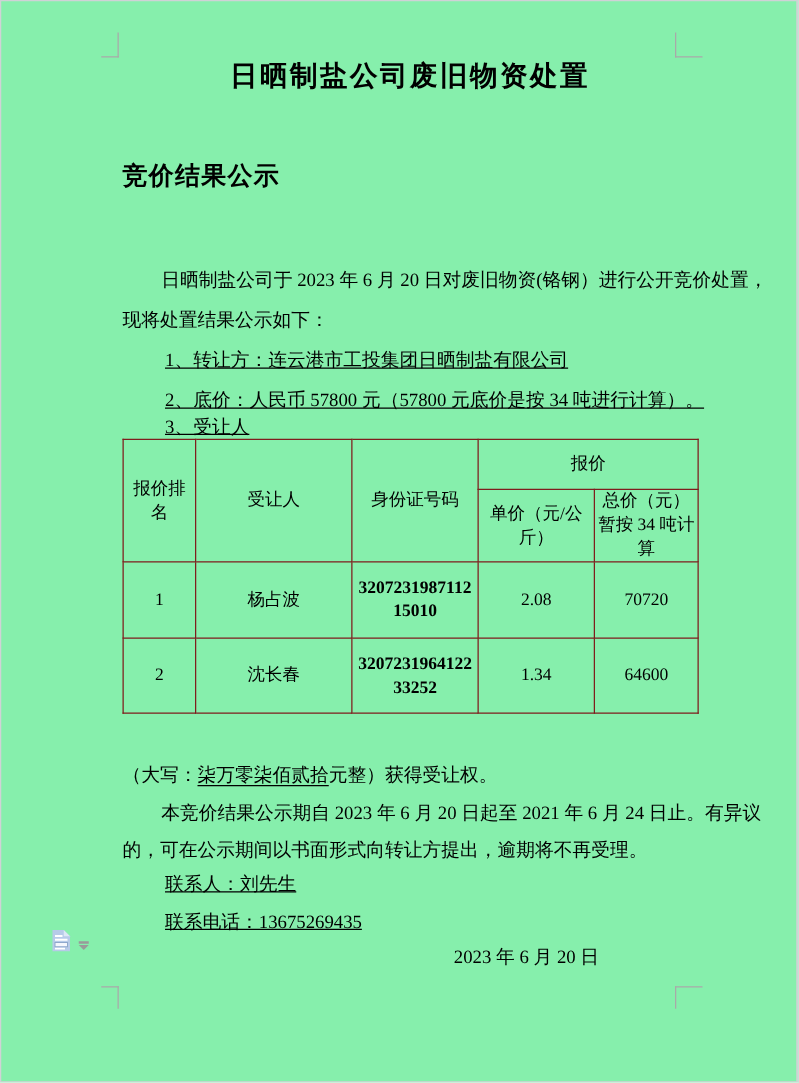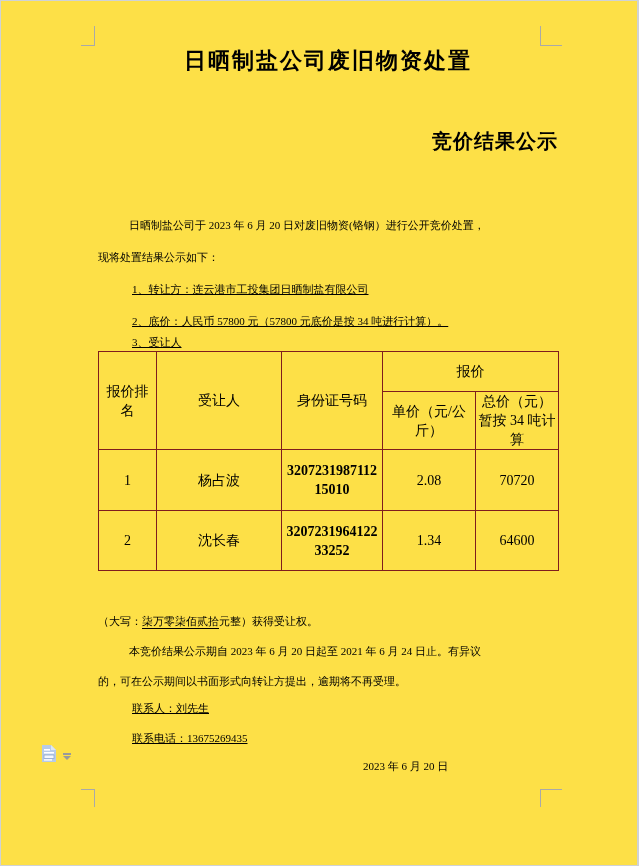--- a/index.html
+++ b/index.html
@@ -1,30 +1,30 @@
 <!DOCTYPE html>
 <html><head>
 <meta charset="utf-8">
 <style>
   html,body{margin:0;padding:0;background:#ffffff;}
   body{width:639px;height:866px;position:relative;
        font-family:"Liberation Serif","DejaVu Serif",serif;color:#000;}
   .page{position:absolute;left:0;top:0;width:639px;height:866px;
-        box-sizing:border-box;background:#fde047;border:1px solid #cfd2d6;
+        box-sizing:border-box;background:#86efac;border:1px solid #cfd2d6;
         border-right-width:2px;overflow:hidden;}
   
   .crop{position:absolute;}
   .crop-tl{left:80px;top:25px;width:13px;height:19px;border-right:1px solid #a9a9a9;border-bottom:1px solid #a9a9a9;}
   .crop-tr{left:539px;top:25px;width:21px;height:19px;border-left:1px solid #a9a9a9;border-bottom:1px solid #a9a9a9;}
   .crop-bl{left:80px;top:788px;width:13px;height:17px;border-right:1px solid #a9a9a9;border-top:1px solid #a9a9a9;}
   .crop-br{left:539px;top:788px;width:21px;height:17px;border-left:1px solid #a9a9a9;border-top:1px solid #a9a9a9;}
 
-  .ln{position:absolute;left:97px;width:460px;font-size:11px;line-height:20px;white-space:nowrap;}
+  .ln{position:absolute;left:97px;width:460px;font-size:15px;line-height:20px;white-space:nowrap;}
   .title1{top:45px;font-size:22px;line-height:30px;font-weight:bold;letter-spacing:2px;text-align:center;}
-  .title2{top:126px;font-size:20px;line-height:28px;font-weight:bold;letter-spacing:1px;text-align:right;}
+  .title2{top:126px;font-size:20px;line-height:28px;font-weight:bold;letter-spacing:1px;text-align:left;}
   .ind-p{padding-left:31px;}
   .ind-i{padding-left:34px;text-decoration:underline;}
   .u{text-decoration:underline;text-underline-offset:3px;}
 
   table.bid{position:absolute;left:97px;top:350px;width:460px;height:200px;
             border-collapse:collapse;table-layout:fixed;}
   table.bid td{border:1px solid #7f1d1d;text-align:center;vertical-align:middle;
                font-size:14px;line-height:19px;padding:0 2px;word-break:break-all;}
   tr.h1{height:40px;}
   tr.h2{height:39px;}

